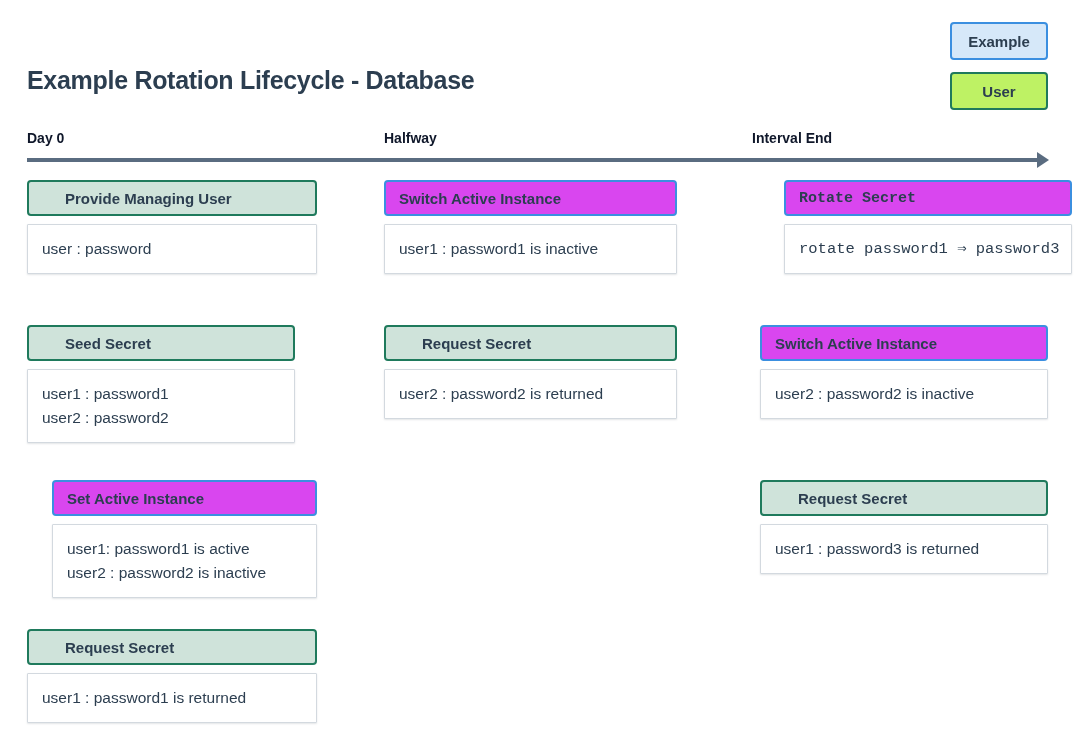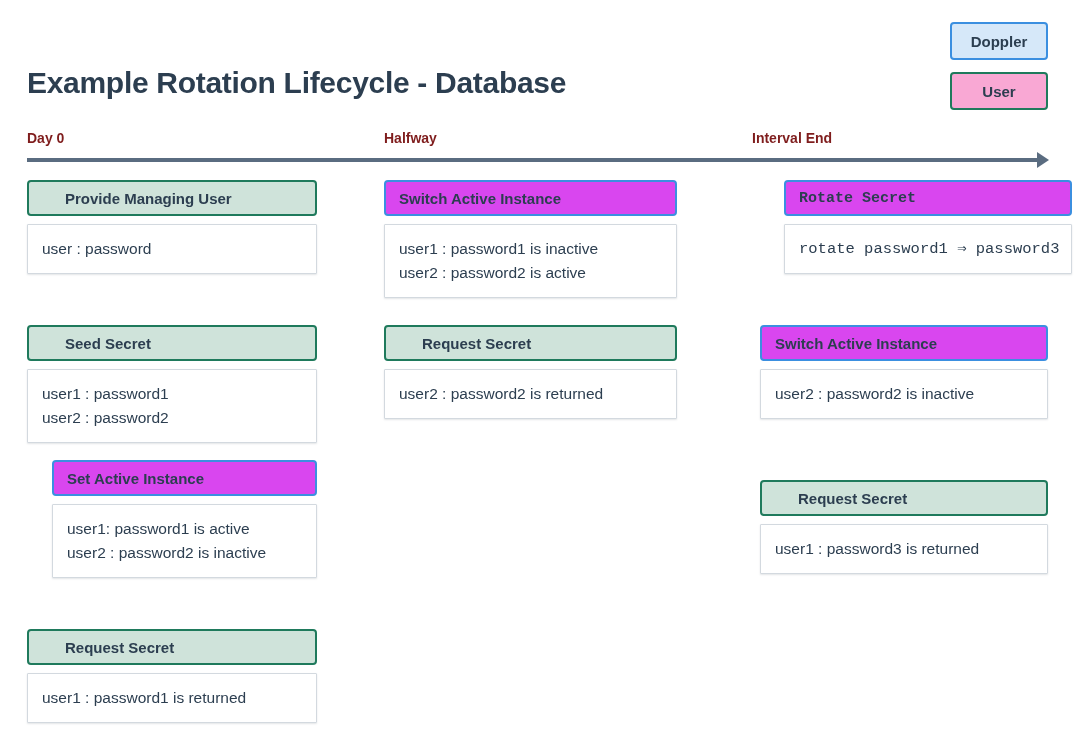--- a/index.html
+++ b/index.html
@@ -14,21 +14,21 @@
     overflow: hidden;
     font-family: "Liberation Sans", sans-serif;
     -webkit-font-smoothing: antialiased;
   }
 
   
   #page-title {
     position: absolute;
     left: 27px;
     top: 66px;
-    font-size: 30px;
+    font-size: 25px;
     font-weight: bold;
     color: #2c3e50;
     letter-spacing: -0.3px;
     white-space: nowrap;
   }
 
   #legend {
     position: absolute;
     right: 28px;
     top: 22px;
@@ -45,38 +45,38 @@
     font-weight: bold;
     color: #2c3e50;
     border-radius: 4px;
     margin-bottom: 12px;
   }
   .legend-chip.doppler {
     background: #d6e8f9;
     border: 2px solid #3b8fe0;
   }
   .legend-chip.user {
-    background: #f9a8d4;
+    background: #bef264;
     border: 2px solid #1f7a5c;
   }
 
   
   #timeline {
     position: absolute;
     left: 0;
     top: 130px;
     width: 1076px;
     height: 40px;
   }
   .stage-label {
     position: absolute;
     top: 0;
     font-size: 14px;
     font-weight: bold;
-    color: #7f1d1d;
+    color: #0f172a;
     white-space: nowrap;
   }
   .timeline-line {
     position: absolute;
     left: 27px;
     top: 28px;
     width: 1012px;
     height: 4px;
     background: #5a6c80;
   }
@@ -132,21 +132,21 @@
   }
   .card-body .line { white-space: nowrap; }
 </style>
 </head>
 <body>
 
 <div id="page-title">Example Rotation Lifecycle - Database</div>
 
 <div id="legend">
     <div class="legend-chip doppler">
-      <span>Doppler</span>
+      <span>Example</span>
     </div>
     <div class="legend-chip user">
       <span>User</span>
     </div>
   </div>
 
 <div id="timeline">
   <div class="timeline-line"></div>
   <div class="timeline-arrow"></div>
 <div class="stage-label" style="left: 27px;">Day 0</div>
@@ -154,45 +154,44 @@
     <div class="stage-label" style="left: 752px;">Interval End</div>
   </div>
 
 <div id="columns-root">
     <div class="card user" style="left: 27px; top: 180px; width: 290px;">
       <div class="card-header">Provide Managing User</div>
       <div class="card-body">
         <div class="line">user : password</div>
       </div>
     </div>
-    <div class="card user" style="left: 27px; top: 325px; width: 290px;">
+    <div class="card user" style="left: 27px; top: 325px; width: 268px;">
       <div class="card-header">Seed Secret</div>
       <div class="card-body">
         <div class="line">user1 : password1</div>
         <div class="line">user2 : password2</div>
       </div>
     </div>
-    <div class="card doppler" style="left: 27px; top: 460px; width: 290px; padding-left: 25px;">
+    <div class="card doppler" style="left: 27px; top: 480px; width: 290px; padding-left: 25px;">
       <div class="card-header">Set Active Instance</div>
       <div class="card-body">
         <div class="line">user1: password1 is active</div>
         <div class="line">user2 : password2 is inactive</div>
       </div>
     </div>
     <div class="card user" style="left: 27px; top: 629px; width: 290px;">
       <div class="card-header">Request Secret</div>
       <div class="card-body">
         <div class="line">user1 : password1 is returned</div>
       </div>
     </div>
     <div class="card doppler" style="left: 384px; top: 180px; width: 293px;">
       <div class="card-header">Switch Active Instance</div>
       <div class="card-body">
         <div class="line">user1 : password1 is inactive</div>
-        <div class="line">user2 : password2 is active</div>
       </div>
     </div>
     <div class="card user" style="left: 384px; top: 325px; width: 293px;">
       <div class="card-header">Request Secret</div>
       <div class="card-body">
         <div class="line">user2 : password2 is returned</div>
       </div>
     </div>
     <div class="card doppler" style="left: 784px; top: 180px; width: 288px; font-family: Liberation Mono, monospace;">
       <div class="card-header">Rotate Secret</div>

